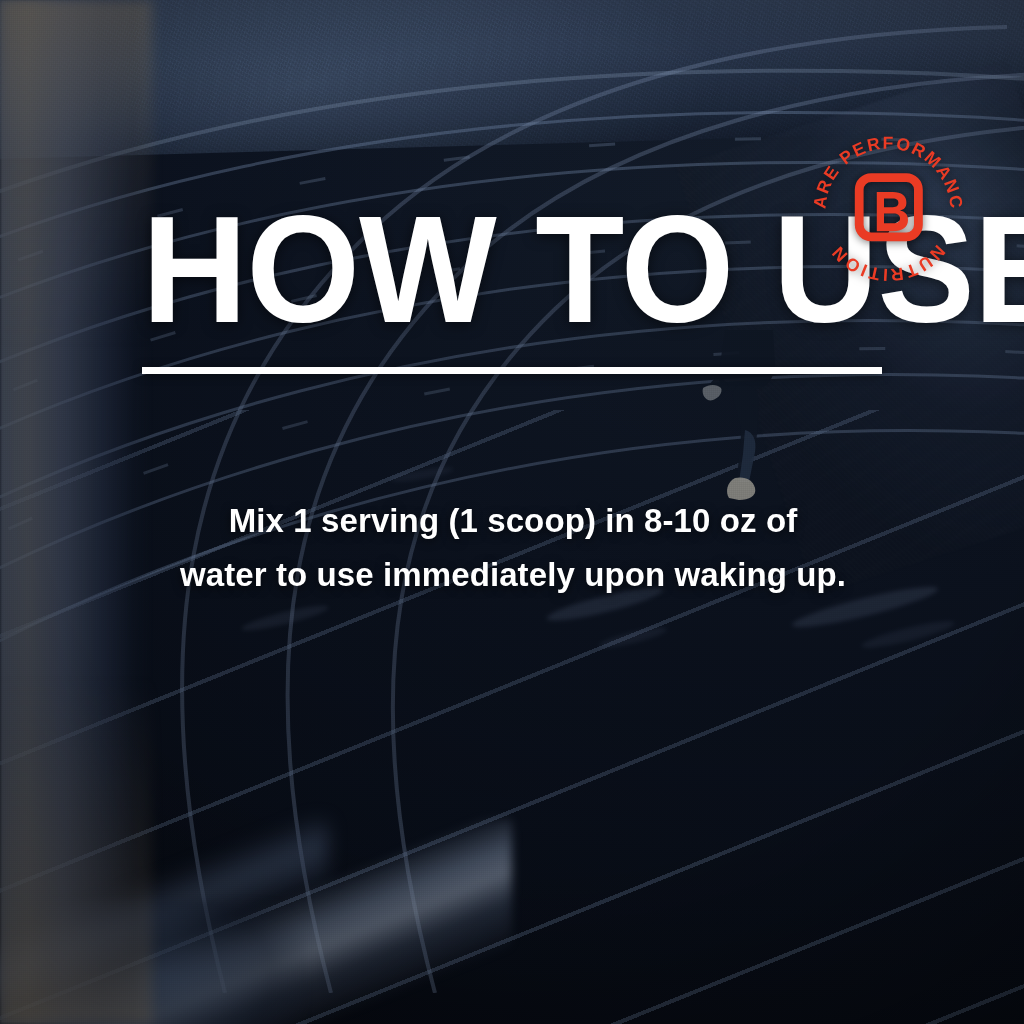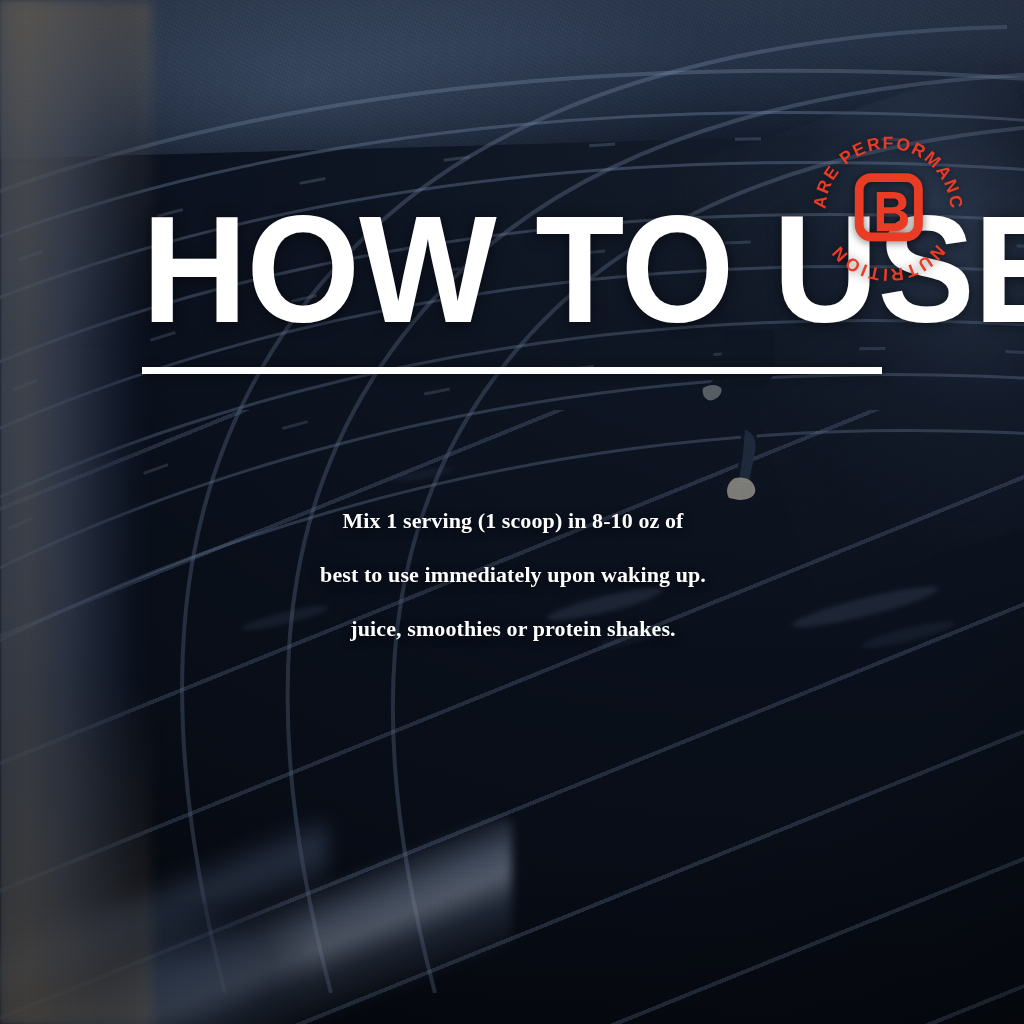--- a/index.html
+++ b/index.html
@@ -164,23 +164,23 @@
   .rule{
     position:absolute;left:142px;top:367px;width:740px;height:7px;
     background:#ffffff;
     box-shadow:0 1px 10px rgba(0,0,0,.5);
   }
 
   .body-copy{
     position:absolute;left:142px;top:494px;width:742px;
     text-align:center;
     color:#ffffff;
-    font-family:Liberation Serif, serif;
+    font-family:Liberation Sans, sans-serif;
     font-weight:700;
-    font-size:22px;
+    font-size:33px;
     line-height:54px;
     letter-spacing:.1px;
     text-shadow:0 2px 10px rgba(0,0,0,.62);
   }
   .body-copy .ln{display:block;white-space:nowrap;}
 
   
   .badge{
     position:absolute;left:808px;top:128px;width:160px;height:160px;
   }
@@ -270,22 +270,21 @@
   </div>
 
   <div class="content">
 
     <div class="headline">HOW TO USE</div>
 
     <div class="rule"></div>
 
     <div class="body-copy">
       <span class="ln">Mix 1 serving (1 scoop) in 8-10 oz of</span>
-      <span class="ln">best to use immediately upon waking up.</span>
-      <span class="ln">juice, smoothies or protein shakes.</span>
+      <span class="ln">water to use immediately upon waking up.</span>
     </div>
 
     <div class="badge">
       <svg viewBox="0 0 200 200" aria-hidden="true">
         <defs>
           <path id="arcTop" d="M 22,104 A 78,78 0 0 1 178,104"></path>
           <path id="arcBottom" d="M 176,100 A 76,76 0 0 1 24,100"></path>
         </defs>
 
         <g>

